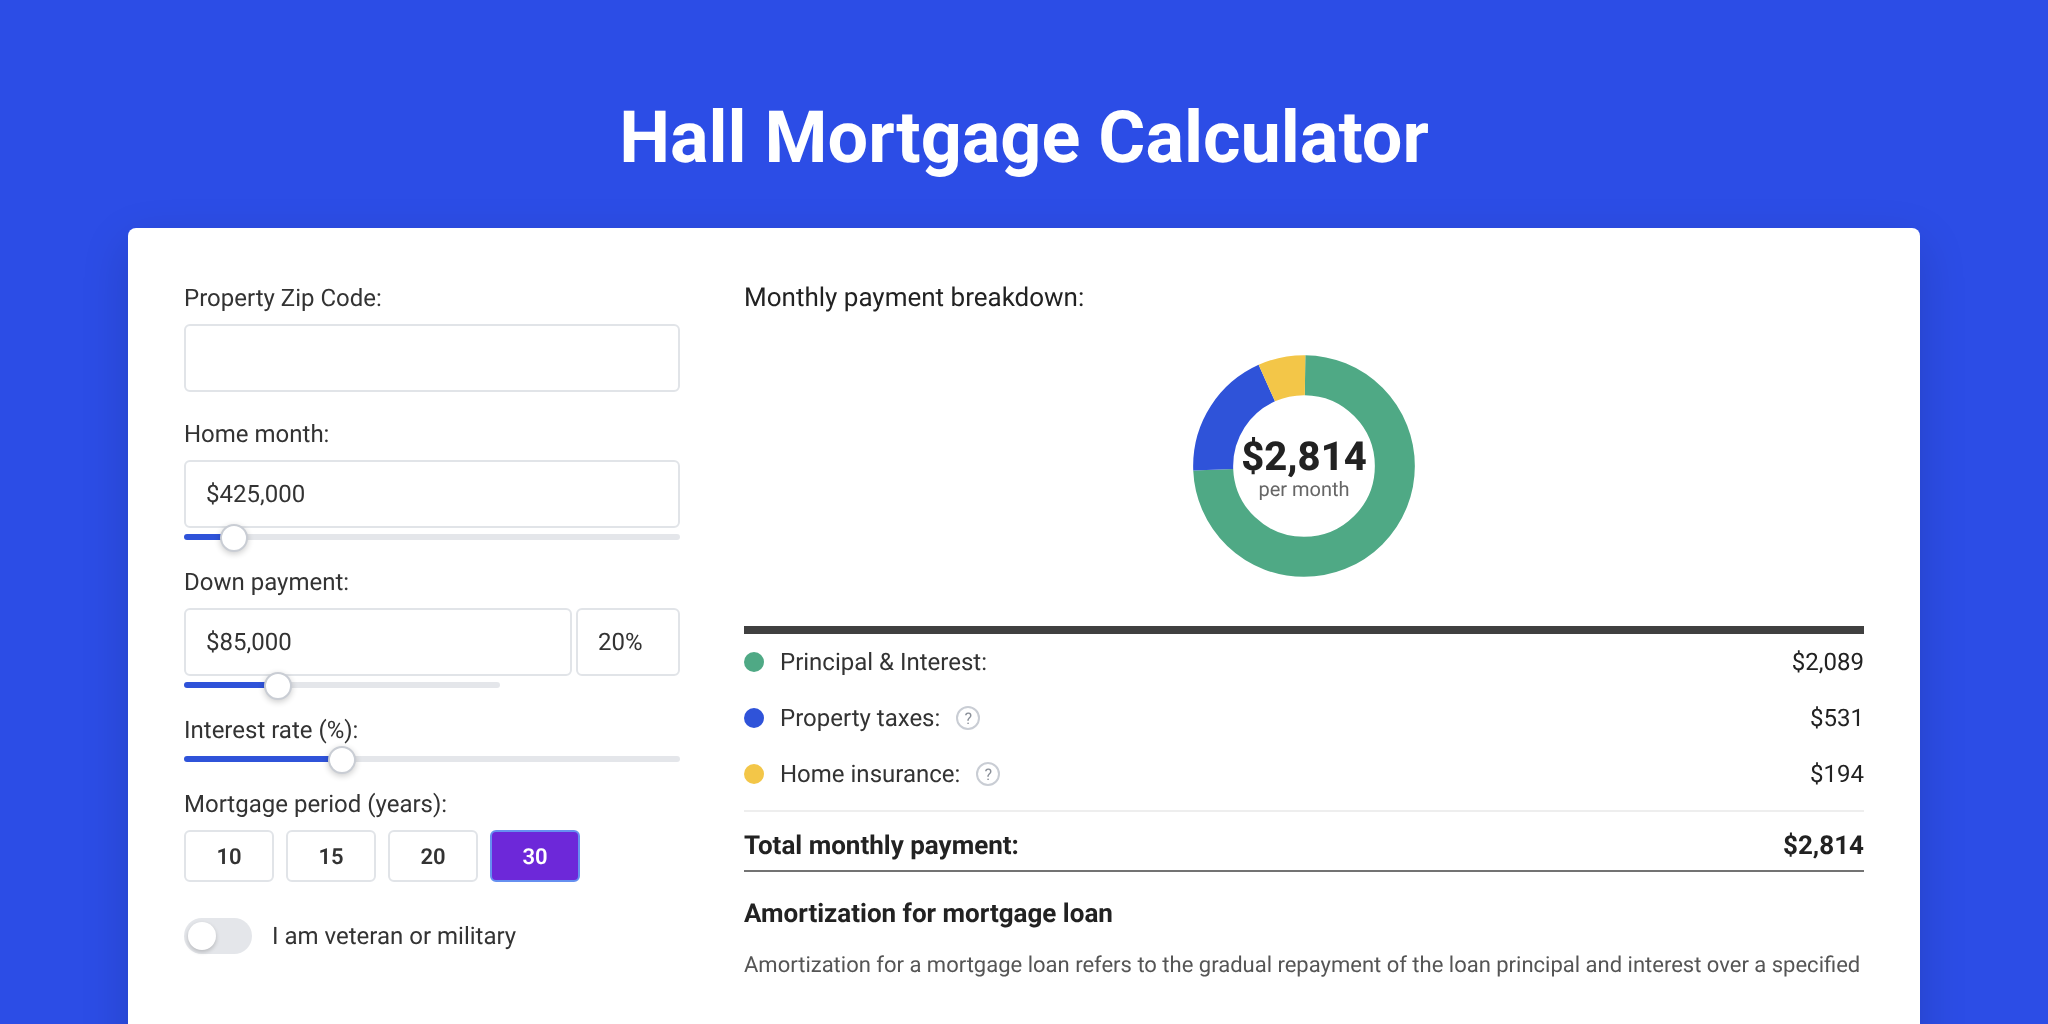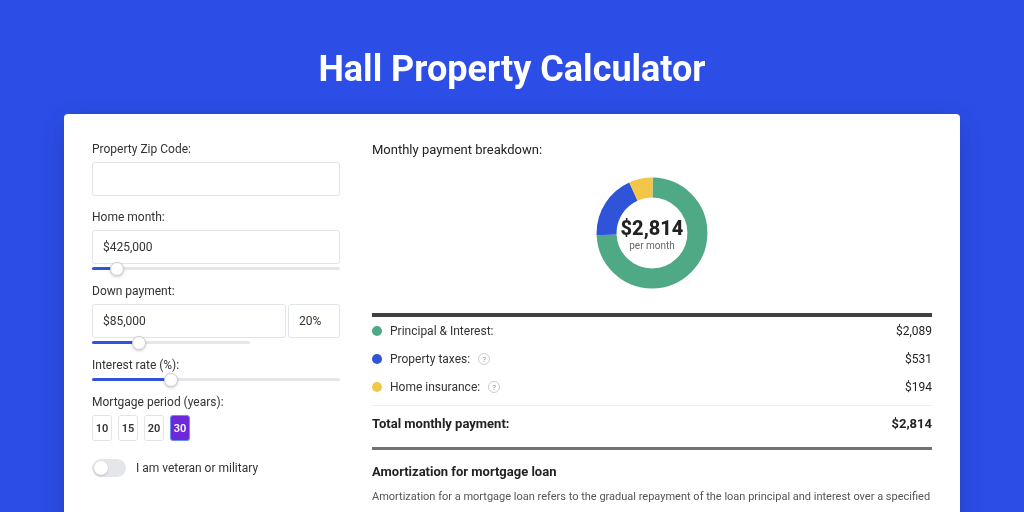--- a/index.html
+++ b/index.html
@@ -9,21 +9,21 @@
 .left{width:248px;flex-shrink:0}
 .label{font-size:12px;color:#333;margin:0 0 6px}
 .field{width:100%;height:34px;border:1px solid #e1e4e8;border-radius:3px;background:#fff;padding:0 10px;font-size:12px;color:#333}
 .block{margin-bottom:14px}
 .slider-track{height:3px;border-radius:2px;margin-top:3px;position:relative}
 .slider-thumb{position:absolute;top:50%;width:14px;height:14px;border-radius:50%;background:#fff;border:1px solid #c9cdd4;transform:translate(-50%,-50%);box-shadow:0 1px 3px rgba(0,0,0,.2)}
 .row{display:flex;gap:2px}
 .row .field:first-child{flex:1}
 .row .field:last-child{width:52px}
 .period-row{display:flex;gap:6px}
-.period-btn{width:20px;height:26px;border:1px solid #e1e4e8;border-radius:3px;background:#fff;font-size:11px;font-weight:600;color:#333;cursor:pointer;display:flex;align-items:center;justify-content:center}
+.period-btn{width:45px;height:26px;border:1px solid #e1e4e8;border-radius:3px;background:#fff;font-size:11px;font-weight:600;color:#333;cursor:pointer;display:flex;align-items:center;justify-content:center}
 .period-btn.active{background:#6d28d9;border-color:#6690f0;color:#fff}
 .toggle-row{display:flex;align-items:center;gap:10px;margin-top:18px}
 .toggle{width:34px;height:18px;border-radius:9px;background:#e4e6ea;position:relative}
 .toggle-knob{position:absolute;left:2px;top:2px;width:14px;height:14px;border-radius:50%;background:#fff;box-shadow:0 1px 2px rgba(0,0,0,.2)}
 .toggle-label{font-size:12px;color:#333}
 .right{flex:1}
 .section-title{font-size:13px;font-weight:400;color:#222;margin-bottom:16px}
 .donut-wrap{display:flex;justify-content:center;margin:6px 0 20px}
 .donut{position:relative;width:120px;height:120px}
 .donut-center{position:absolute;inset:0;display:flex;flex-direction:column;align-items:center;justify-content:center}
@@ -31,28 +31,28 @@
 .donut-sub{font-size:10px;color:#666}
 .legend{border-top:4px solid #404040;}
 .legend-row{display:flex;align-items:center;justify-content:space-between;padding:7px 0}
 .legend-left{display:flex;align-items:center;gap:8px}
 .dot{width:10px;height:10px;border-radius:50%}
 .legend-label{font-size:12px;color:#333}
 .legend-val{font-size:12px;color:#222}
 .help{width:12px;height:12px;border:1px solid #c9cdd4;border-radius:50%;font-size:8px;color:#8a8f98;display:inline-flex;align-items:center;justify-content:center}
 .total-row{display:flex;justify-content:space-between;border-top:1px solid #eee;padding-top:10px;margin-top:4px}
 .total-row span{font-size:13px;font-weight:700;color:#222}
-.amort{border-top:3px solid #737373;margin-top:16px;padding-top:14px}
+.amort{border-top:1px solid #737373;margin-top:4px;padding-top:14px}
 .amort-title{font-size:13px;font-weight:700;color:#222;margin-bottom:10px}
 .amort-text{font-size:11px;color:#555;line-height:1.5}
 </style>
 </head>
 <body>
 
-<h1 class="page-title">Hall Property Calculator</h1>
+<h1 class="page-title">Hall Mortgage Calculator</h1>
 
 <div class="card">
   <div class="left">
 
     <div class="block">
       <div class="label">Property Zip Code:</div>
       <input class="field" value="" style="">
     </div>
 
     <div class="block">

